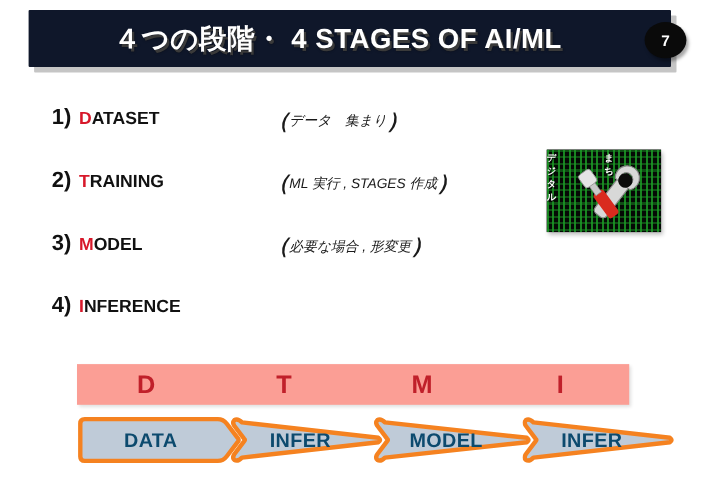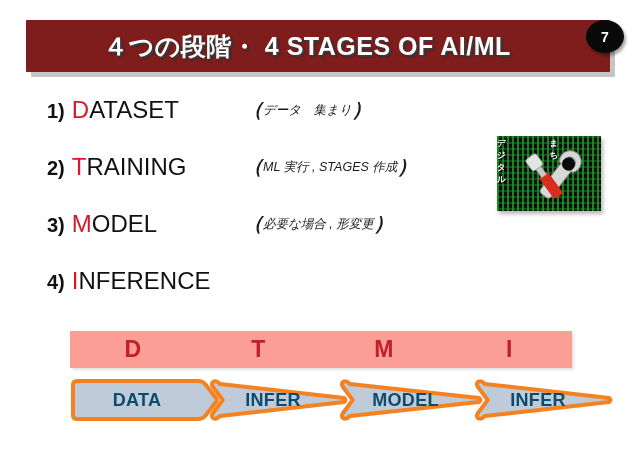--- a/index.html
+++ b/index.html
@@ -13,24 +13,24 @@
     position: relative;
     overflow: hidden;
     font-family: "Liberation Sans", "DejaVu Sans", sans-serif;
     background: #ffffff;
   }
 
   
   #title-banner {
     position: absolute;
     left: 26px;
-    top: 20px;
+    top: 9px;
     width: 584px;
     height: 52px;
-    background: #7f1d1d;
+    background: #0f172a;
     box-shadow: 5px 5px 0 rgba(150,150,150,0.55);
     border-radius: 1px;
   }
   #title-text {
     position: absolute;
     left: 0;
     top: 0;
     width: 562px;
     height: 52px;
     display: flex;
@@ -72,22 +72,22 @@
     align-items: baseline;
     height: 57px;
   }
   .stage-num {
     font-size: 20px;
     font-weight: bold;
     color: #111111;
     white-space: nowrap;
   }
   .stage-name {
-    font-size: 24px;
-    font-weight: normal;
+    font-size: 16px;
+    font-weight: bold;
     color: #111111;
     margin-left: 7px;
     white-space: nowrap;
   }
   .stage-name .initial { color: #D7182A; }
   .stage-note {
     font-size: 12.5px;
     font-weight: bold;
     color: #1a1a1a;
     white-space: nowrap;

